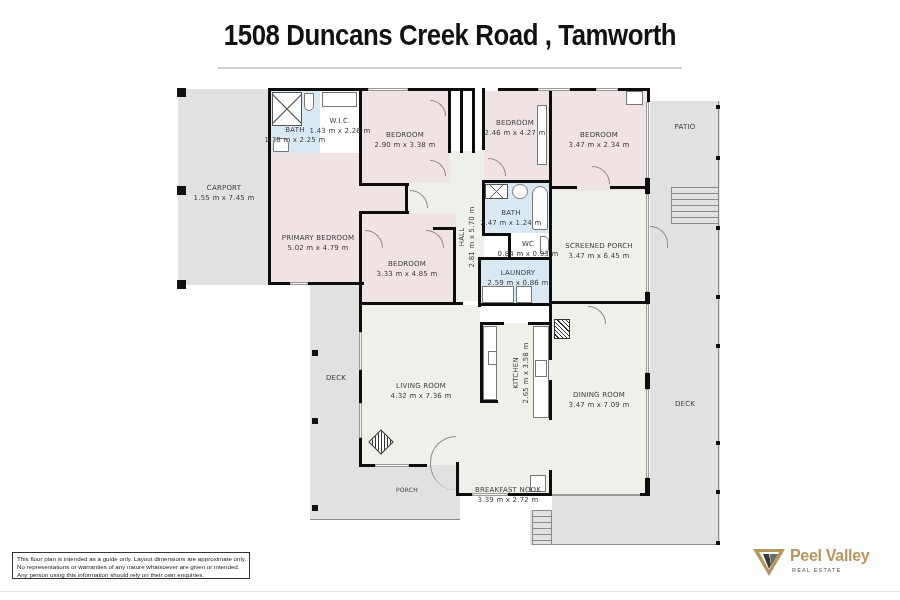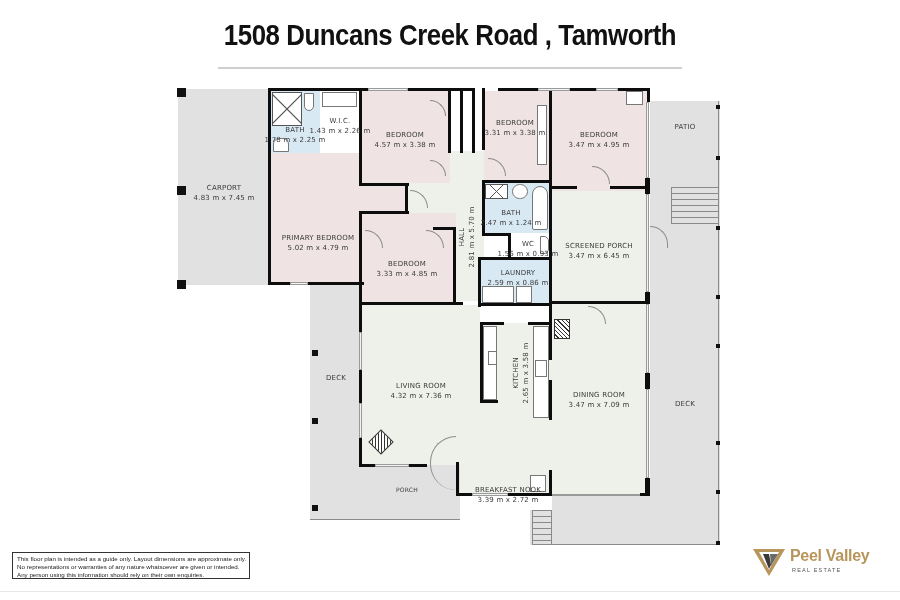--- a/index.html
+++ b/index.html
@@ -215,60 +215,60 @@
   <div class="door" style="left:592px;top:166px;width:18px;height:18px;border-radius:0 18px 0 0;"></div>
   <div class="door" style="left:410px;top:190px;width:18px;height:18px;border-radius:0 18px 0 0;"></div>
   <div class="door" style="left:365px;top:230px;width:18px;height:18px;border-radius:0 18px 0 0;"></div>
   <div class="door" style="left:426px;top:230px;width:18px;height:18px;border-radius:0 18px 0 0;"></div>
   <div class="door" style="left:650px;top:226px;width:18px;height:22px;border-radius:0 18px 0 0;"></div>
   <div class="door" style="left:588px;top:306px;width:18px;height:18px;border-radius:0 18px 0 0;"></div>
   <div class="door" style="left:430px;top:436px;width:26px;height:54px;border-radius:26px 0 0 26px;border-left:1px solid #8c8c8c;border-right:none;"></div>
 
   <div class="label" style="left:224px;top:183px;">
     <span class="name">CARPORT</span>
-    <span class="dim">4.83 m x 7.45 m</span>
+    <span class="dim">1.55 m x 7.45 m</span>
   </div>
   <div class="label" style="left:295px;top:125px;">
     <span class="name">BATH</span>
     <span class="dim">1.78 m x 2.25 m</span>
   </div>
   <div class="label" style="left:340px;top:116px;">
     <span class="name">W.I.C.</span>
     <span class="dim">1.43 m x 2.26 m</span>
   </div>
   <div class="label" style="left:405px;top:130px;">
     <span class="name">BEDROOM</span>
-    <span class="dim">4.57 m x 3.38 m</span>
+    <span class="dim">2.90 m x 3.38 m</span>
   </div>
   <div class="label" style="left:515px;top:118px;">
     <span class="name">BEDROOM</span>
-    <span class="dim">3.31 m x 3.38 m</span>
+    <span class="dim">2.46 m x 4.27 m</span>
   </div>
   <div class="label" style="left:599px;top:130px;">
     <span class="name">BEDROOM</span>
-    <span class="dim">3.47 m x 4.95 m</span>
+    <span class="dim">3.47 m x 2.34 m</span>
   </div>
   <div class="label" style="left:685px;top:122px;">
     <span class="name">PATIO</span>
   </div>
   <div class="label" style="left:318px;top:233px;">
     <span class="name">PRIMARY BEDROOM</span>
     <span class="dim">5.02 m x 4.79 m</span>
   </div>
   <div class="label vlabel" style="left:467px;top:237px;">
     <span class="name">HALL</span>
     <span class="dim">2.81 m x 5.70 m</span>
   </div>
   <div class="label" style="left:511px;top:208px;">
     <span class="name">BATH</span>
     <span class="dim">2.47 m x 1.24 m</span>
   </div>
   <div class="label" style="left:528px;top:239px;text-align:center;">
     <span class="name">WC</span>
-    <span class="dim">1.56 m x 0.93 m</span>
+    <span class="dim">0.84 m x 0.93 m</span>
   </div>
   <div class="label" style="left:407px;top:259px;">
     <span class="name">BEDROOM</span>
     <span class="dim">3.33 m x 4.85 m</span>
   </div>
   <div class="label" style="left:518px;top:268px;">
     <span class="name">LAUNDRY</span>
     <span class="dim">2.59 m x 0.86 m</span>
   </div>
   <div class="label" style="left:599px;top:241px;">

